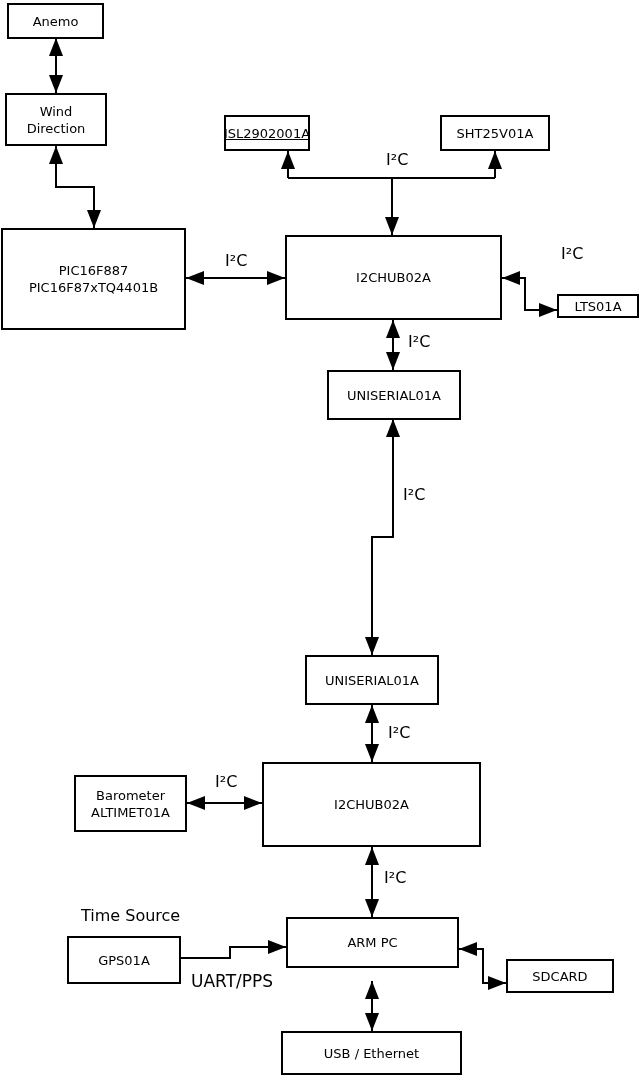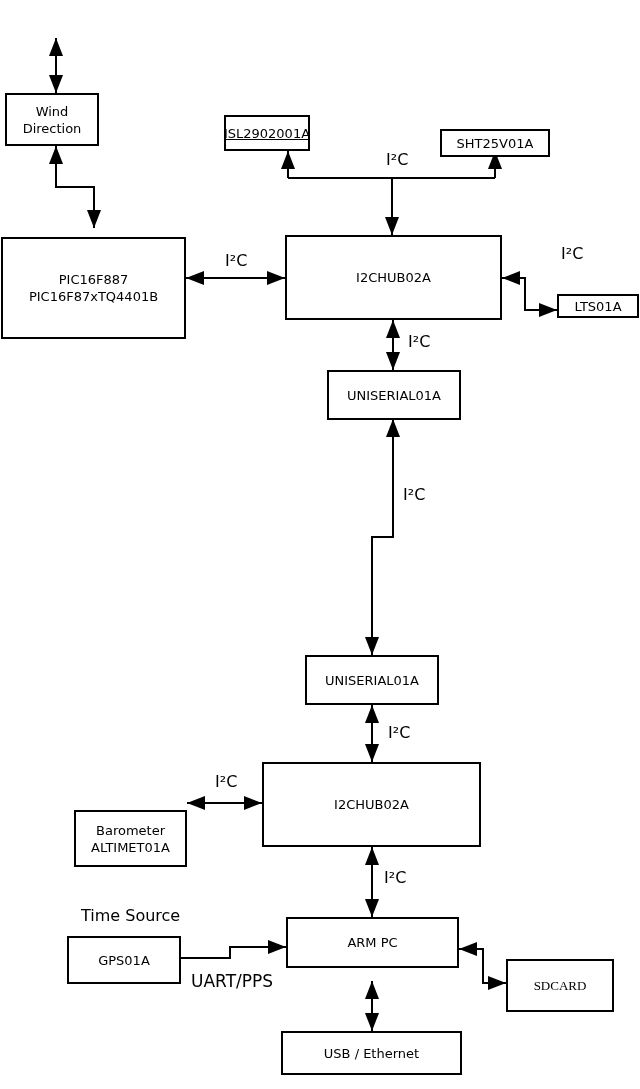--- a/index.html
+++ b/index.html
@@ -111,49 +111,50 @@
         <path d="M506,983 L483,983 L483,949 L459,949" marker-end="url(#ah)"></path>
       </g>
 
       <g>
         <path d="M372,981 L372,1031" marker-end="url(#ah)"></path>
         <path d="M372,1031 L372,981" marker-end="url(#ah)"></path>
       </g>
     </g>
   </svg>
 
+  <div class="node" style="left:7px; top:3px; width:97px; height:36px;">Anemo</div>
 
-  <div class="node" style="left:5px; top:93px; width:94px; height:53px;">Wind
+  <div class="node" style="left:5px; top:93px; width:102px; height:53px;">Wind
 Direction</div>
 
-  <div class="node" style="left:1px; top:237px; width:185px; height:102px;">PIC16F887
+  <div class="node" style="left:1px; top:228px; width:185px; height:102px;">PIC16F887
 PIC16F87xTQ4401B</div>
 
   <div class="node" style="left:224px; top:115px; width:86px; height:36px;text-decoration:underline;">ISL2902001A</div>
 
-  <div class="node" style="left:440px; top:115px; width:110px; height:28px;margin-top:14px;">SHT25V01A</div>
+  <div class="node" style="left:440px; top:115px; width:110px; height:36px;">SHT25V01A</div>
 
   <div class="node" style="left:285px; top:235px; width:217px; height:85px;">I2CHUB02A</div>
 
   <div class="node" style="left:557px; top:294px; width:82px; height:24px;">LTS01A</div>
 
   <div class="node" style="left:327px; top:370px; width:134px; height:50px;">UNISERIAL01A</div>
 
   <div class="node" style="left:305px; top:655px; width:134px; height:50px;">UNISERIAL01A</div>
 
   <div class="node" style="left:262px; top:762px; width:219px; height:85px;">I2CHUB02A</div>
 
-  <div class="node" style="left:74px; top:775px; width:113px; height:57px;margin-top:35px;">Barometer
+  <div class="node" style="left:74px; top:775px; width:113px; height:57px;">Barometer
 ALTIMET01A</div>
 
   <div class="node" style="left:67px; top:936px; width:114px; height:48px;">GPS01A</div>
 
   <div class="node" style="left:286px; top:917px; width:173px; height:51px;">ARM PC</div>
 
-  <div class="node" style="left:506px; top:959px; width:108px; height:53px;font-family:Liberation Serif, serif;">SDCARD</div>
+  <div class="node" style="left:506px; top:959px; width:108px; height:34px;">SDCARD</div>
 
   <div class="node" style="left:281px; top:1031px; width:181px; height:44px;">USB / Ethernet</div>
 
   <div class="lbl" style="left:386px; top:153px;">I²C</div>
 
   <div class="lbl" style="left:225px; top:254px;">I²C</div>
 
   <div class="lbl" style="left:561px; top:247px;">I²C</div>
 
   <div class="lbl" style="left:408px; top:335px;">I²C</div>

